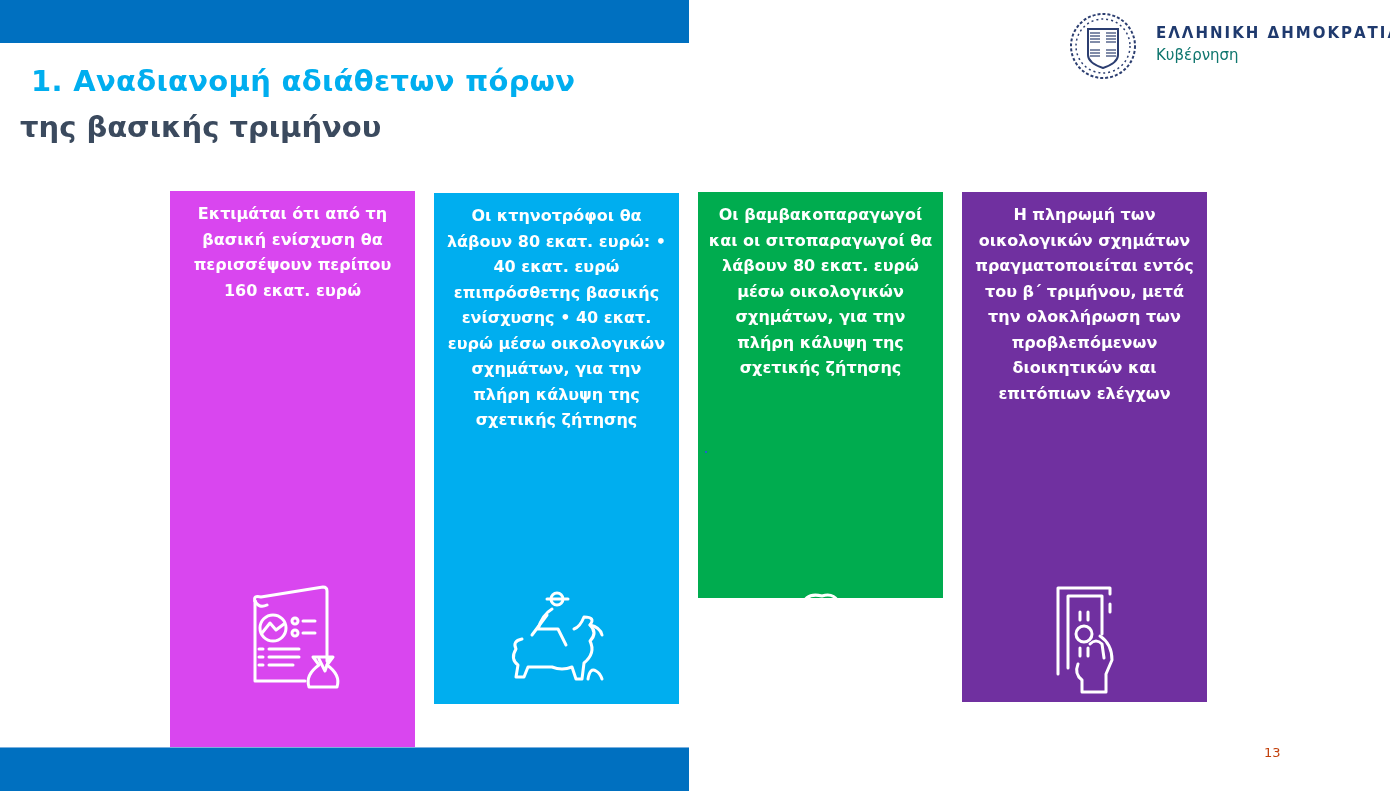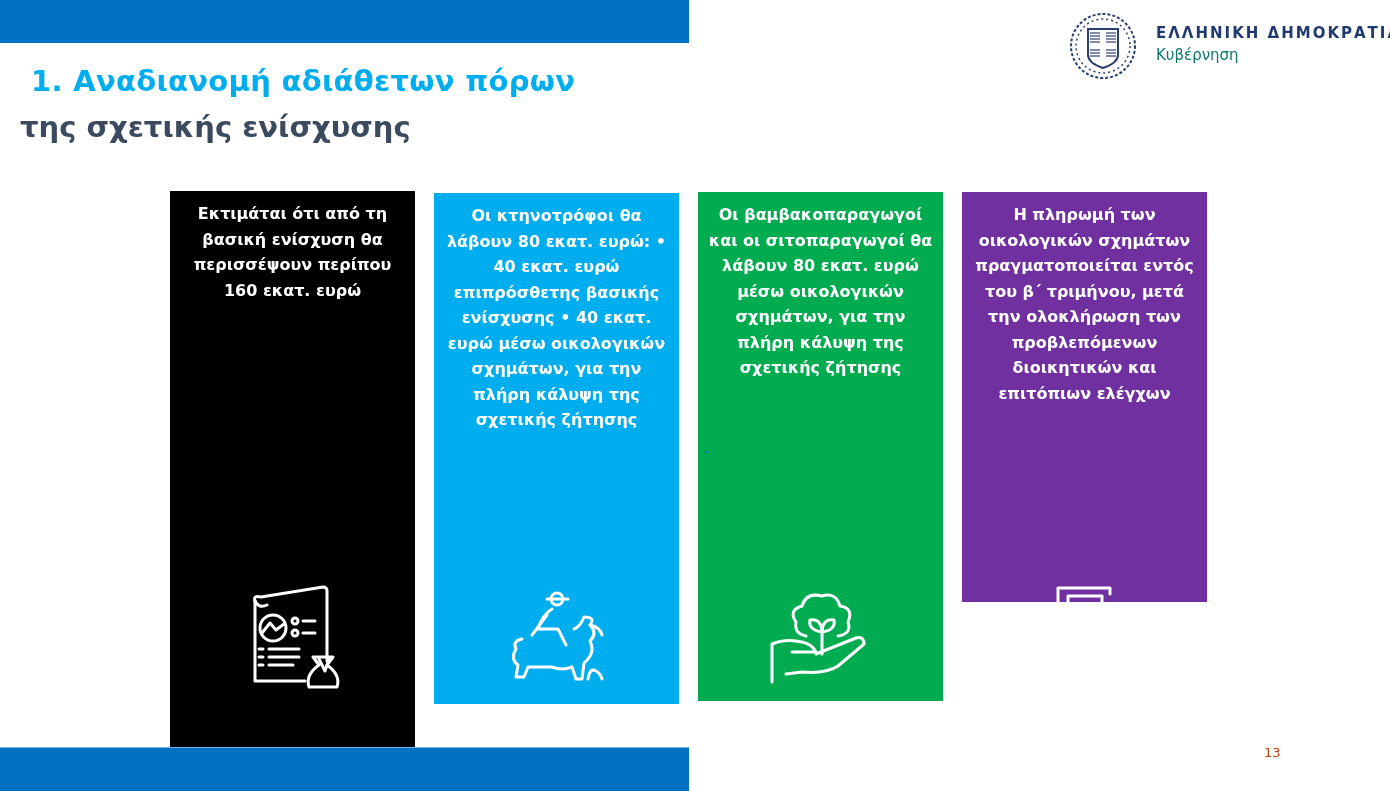--- a/index.html
+++ b/index.html
@@ -8,34 +8,34 @@
   .banner.top{top:0;height:43px;}
   .banner.bottom{top:747px;height:44px;border-top:1px solid #7ab0de;}
   .title1{position:absolute;left:20px;top:64px;font-size:29px;font-weight:bold;color:#00aeef;letter-spacing:0.3px;white-space:nowrap;margin-left:11px;}
   .title2{position:absolute;left:20px;top:110px;font-size:29px;font-weight:bold;color:#3b4a5e;white-space:nowrap;}
   .logo{position:absolute;left:1068px;top:11px;width:70px;height:70px;}
   .gov-name{position:absolute;left:1156px;top:24px;font-size:15px;font-weight:bold;color:#1f3a6e;letter-spacing:2px;white-space:nowrap;}
   .gov-sub{position:absolute;left:1156px;top:46px;font-size:15px;color:#0f766e;white-space:nowrap;}
   .card{position:absolute;width:245px;color:#fff;box-sizing:border-box;padding:10px 8px 0 8px;text-align:center;}
   .card .text{font-size:16px;font-weight:bold;line-height:25.5px;}
   .card .icon{position:absolute;left:50%;transform:translateX(-50%);}
-  #c1{left:170px;top:191px;height:578px;background:#000000;}
+  #c1{left:170px;top:191px;height:578px;background:#d946ef;}
   #c2{left:434px;top:193px;height:511px;background:#00aeef;}
-  #c3{left:698px;top:192px;height:509px;background:#00ac4f;}
-  #c4{left:962px;top:192px;height:410px;background:#7030a0;}
+  #c3{left:698px;top:192px;height:406px;background:#00ac4f;}
+  #c4{left:962px;top:192px;height:510px;background:#7030a0;}
   .dot{position:absolute;left:7px;top:259px;width:2px;height:2px;background:#1f5fd0;}
   .pagenum{position:absolute;left:1264px;top:745px;font-size:13px;color:#c2410c;}
 </style>
 </head>
 <body>
 
 <div class="banner top"></div>
 
 <div class="title1">1. Αναδιανομή αδιάθετων πόρων</div>
-<div class="title2">της σχετικής ενίσχυσης</div>
+<div class="title2">της βασικής τριμήνου</div>
 
 <svg class="logo" viewBox="0 0 70 70">
   <circle cx="35" cy="35" r="32" fill="none" stroke="#2c3e70" stroke-width="2" stroke-dasharray="3 2"></circle>
   <circle cx="35" cy="35" r="27" fill="none" stroke="#2c3e70" stroke-width="1.5" stroke-dasharray="2 3"></circle>
   <path d="M20 18 H50 V44 Q50 52 35 57 Q20 52 20 44 Z" fill="#fff" stroke="#2c3e70" stroke-width="2"></path>
   <g stroke="#2c3e70" stroke-width="1.2">
     <line x1="22" y1="22" x2="32" y2="22"></line>
       <line x1="22" y1="25" x2="32" y2="25"></line>
       <line x1="22" y1="28" x2="32" y2="28"></line>
       <line x1="22" y1="31" x2="32" y2="31"></line>

